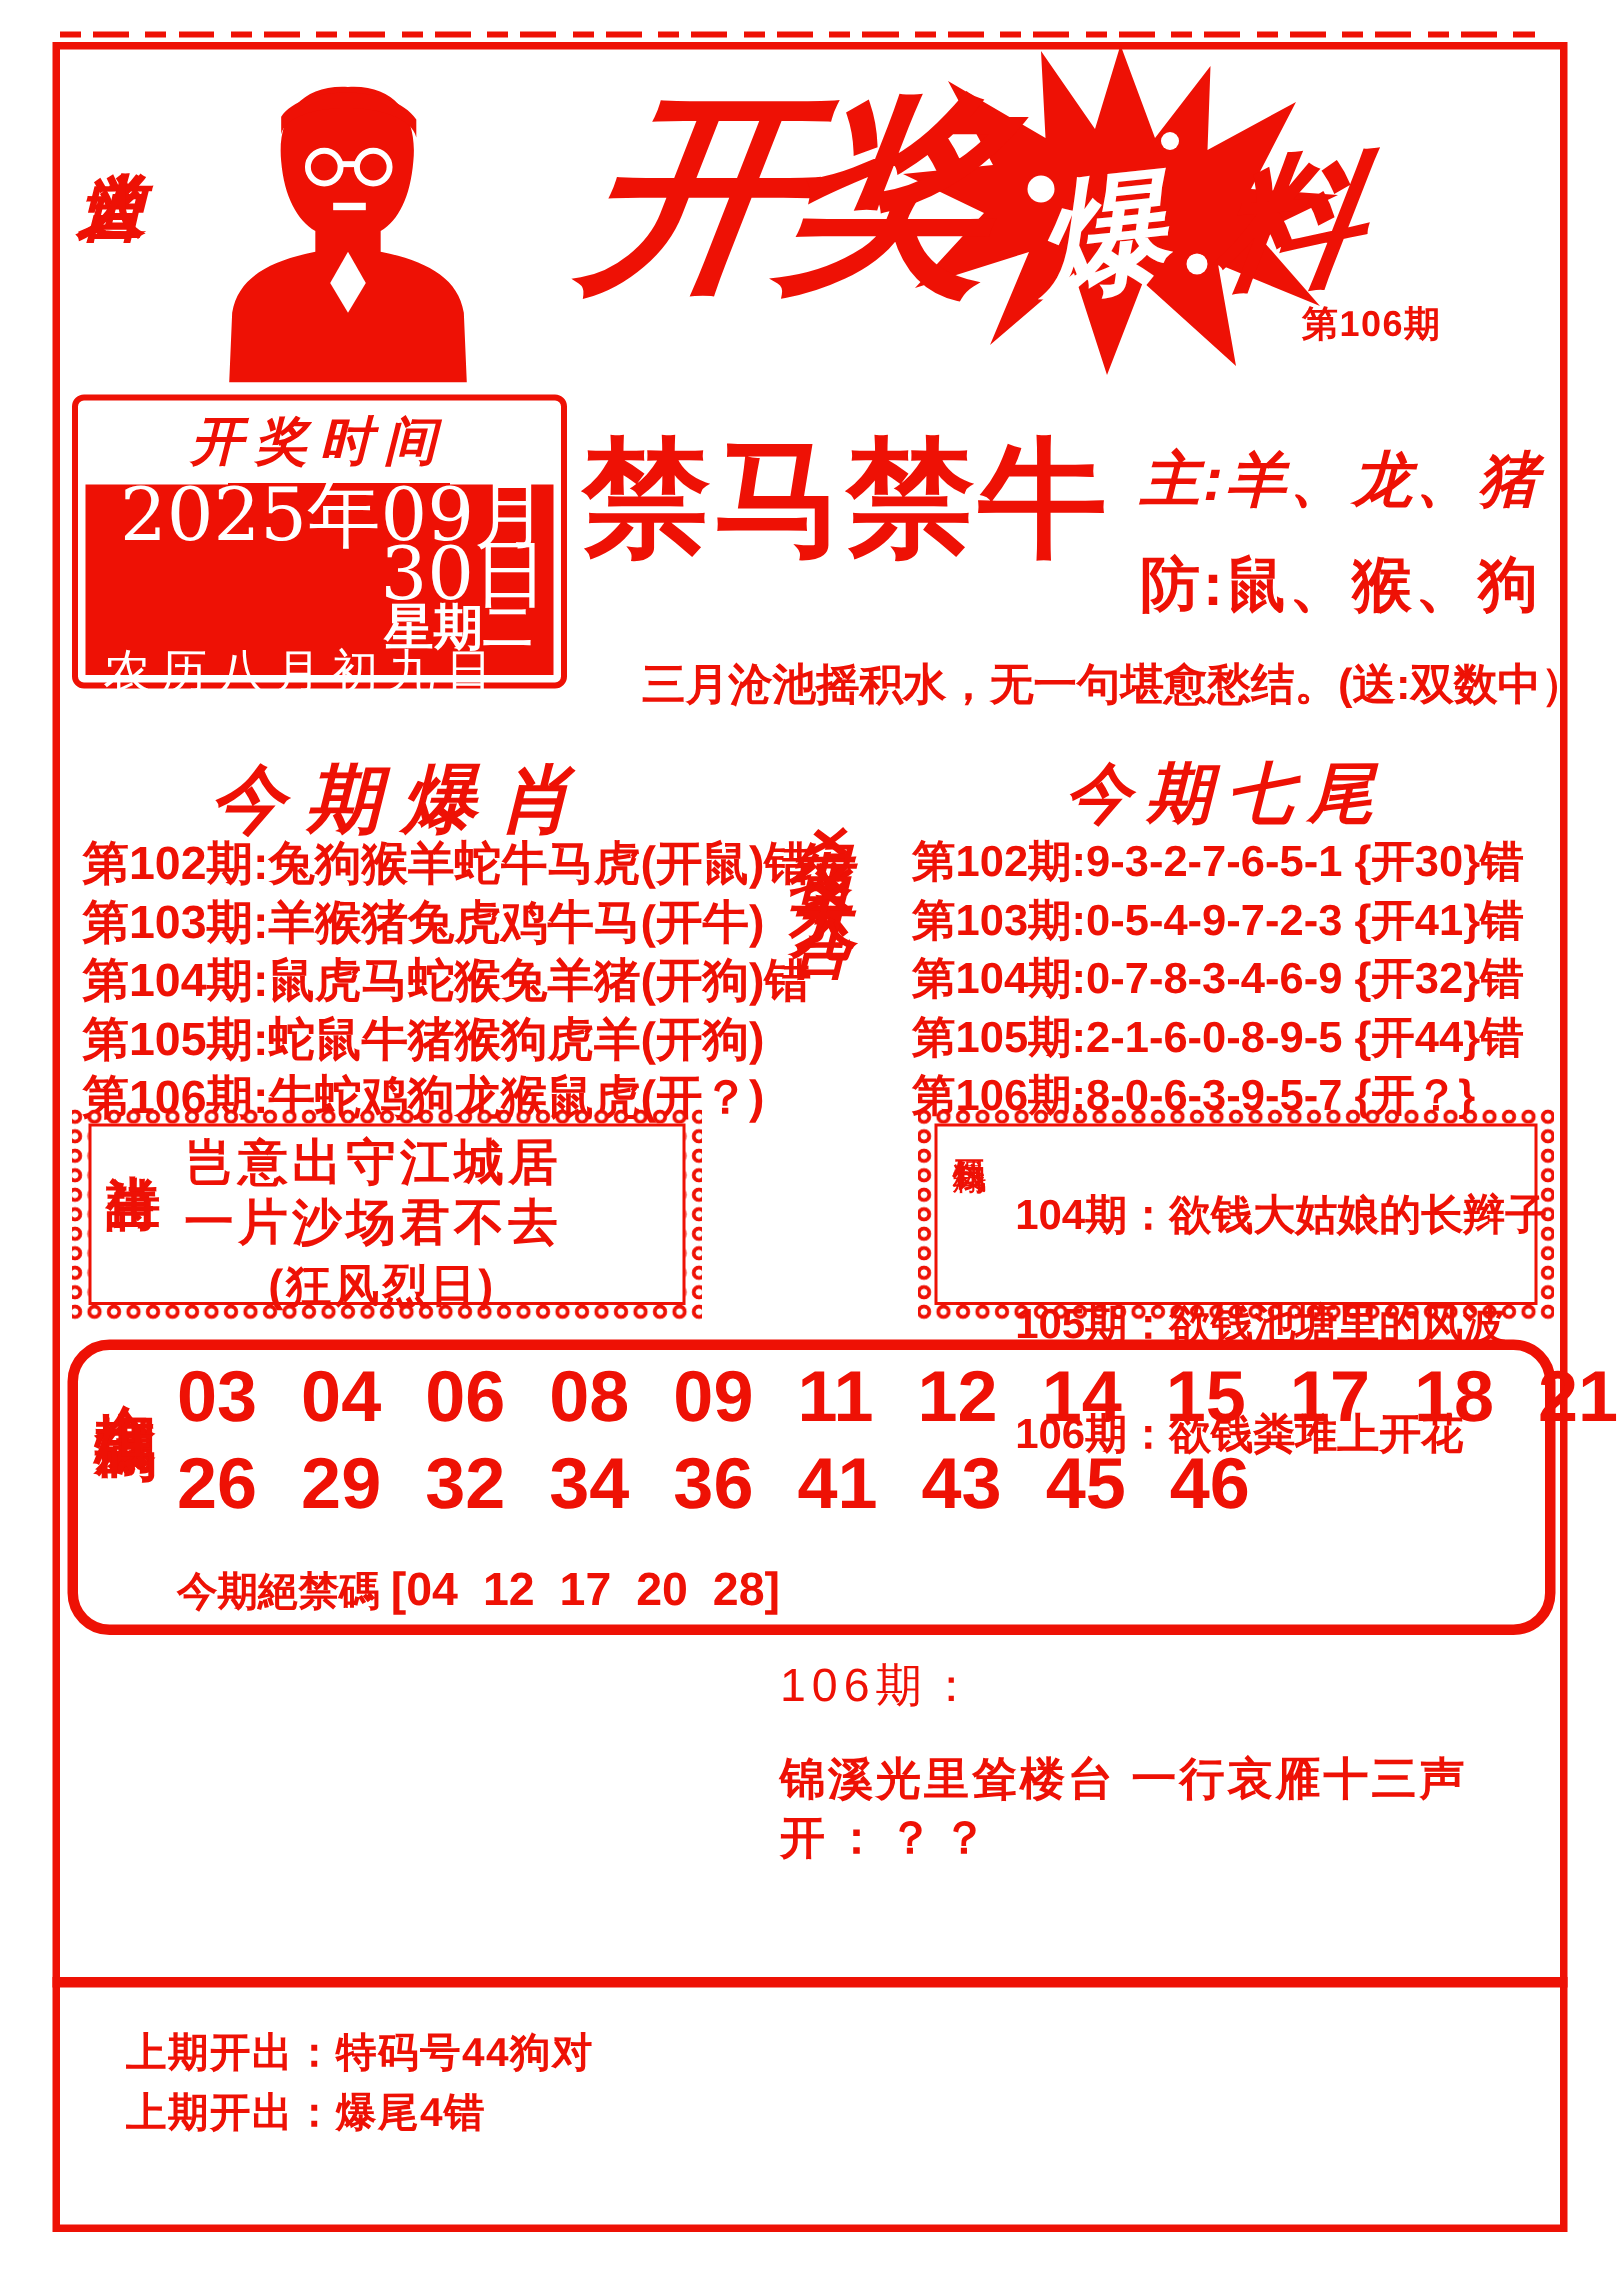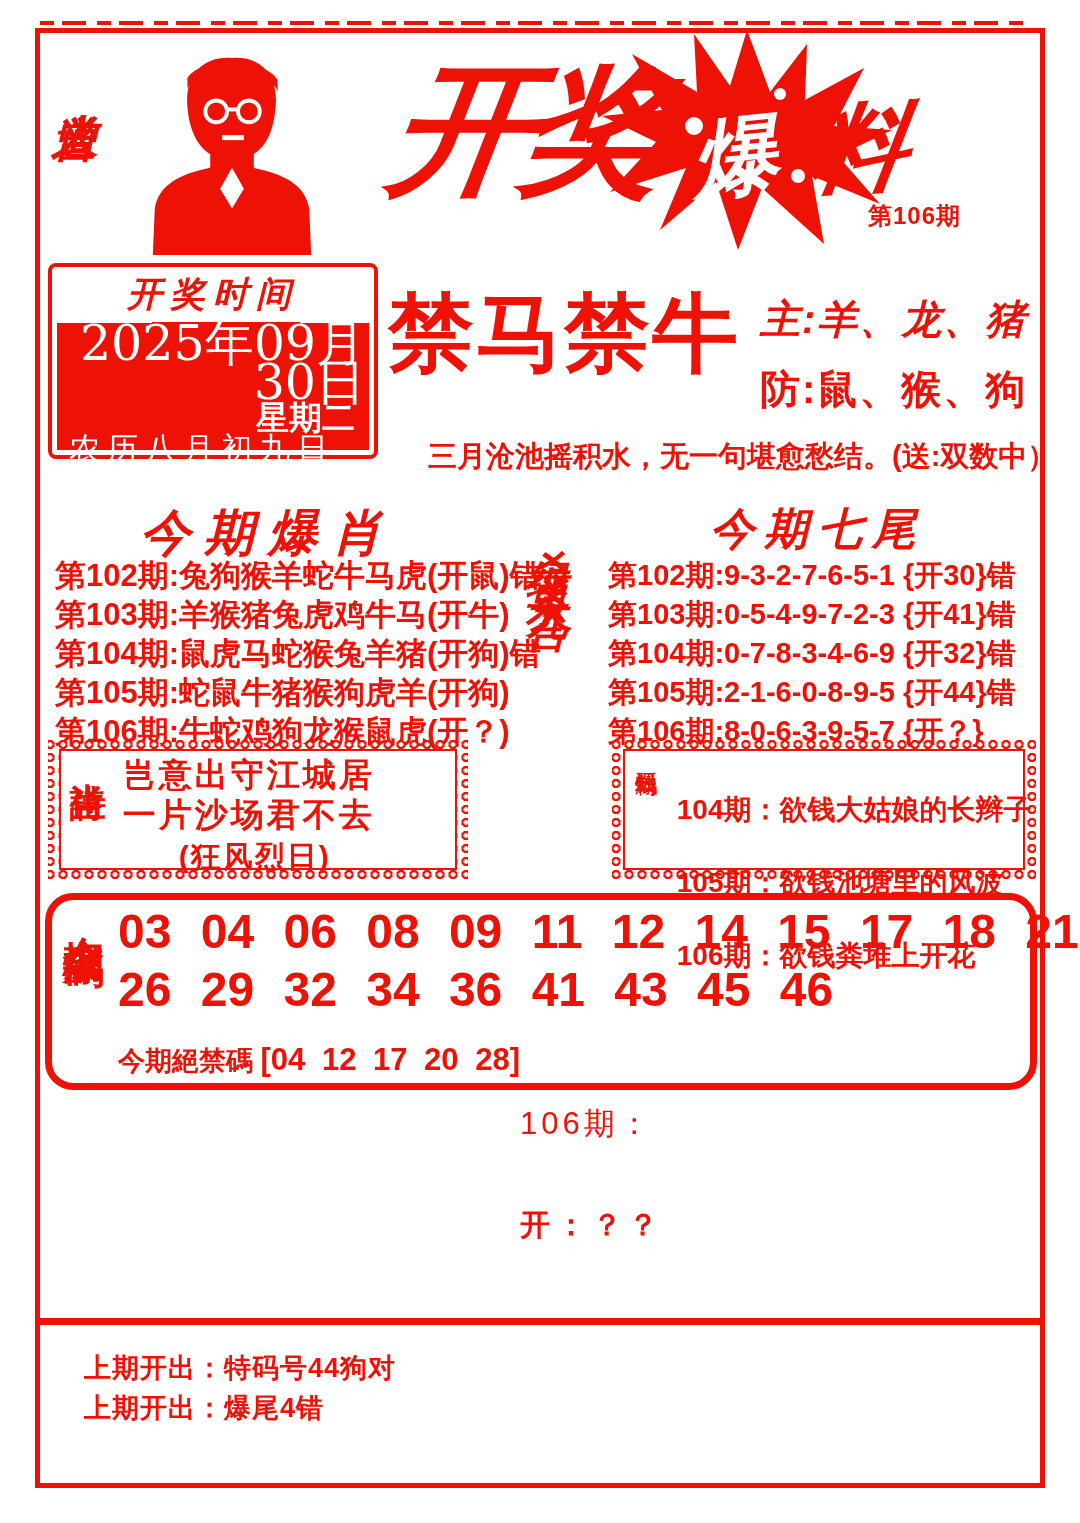--- a/index.html
+++ b/index.html
@@ -187,20 +187,21 @@
     <div class="bomb-row1">03 04 06 08 09 11 12 14 15 17 18 21 23 25</div>
     <div class="bomb-row2">26 29 32 34 36 41 43 45 46</div>
     <div class="bomb-forbid">
       <span class="forbid-label">今期絕禁碼</span>
       <span class="forbid-nums">[04 12 17 20 28]</span>
     </div>
   </div>
 
 
   <div class="abs issue106-title">106期：</div>
+  <div class="abs issue106-verse">锦溪光里耸楼台 一行哀雁十三声</div>
   <div class="abs issue106-open">开：？？</div>
 
   <div class="abs footer">
     <div>上期开出：特码号44狗对</div>
     <div>上期开出：爆尾4错</div>
   </div>
 
 </div>
 
 </body></html>

